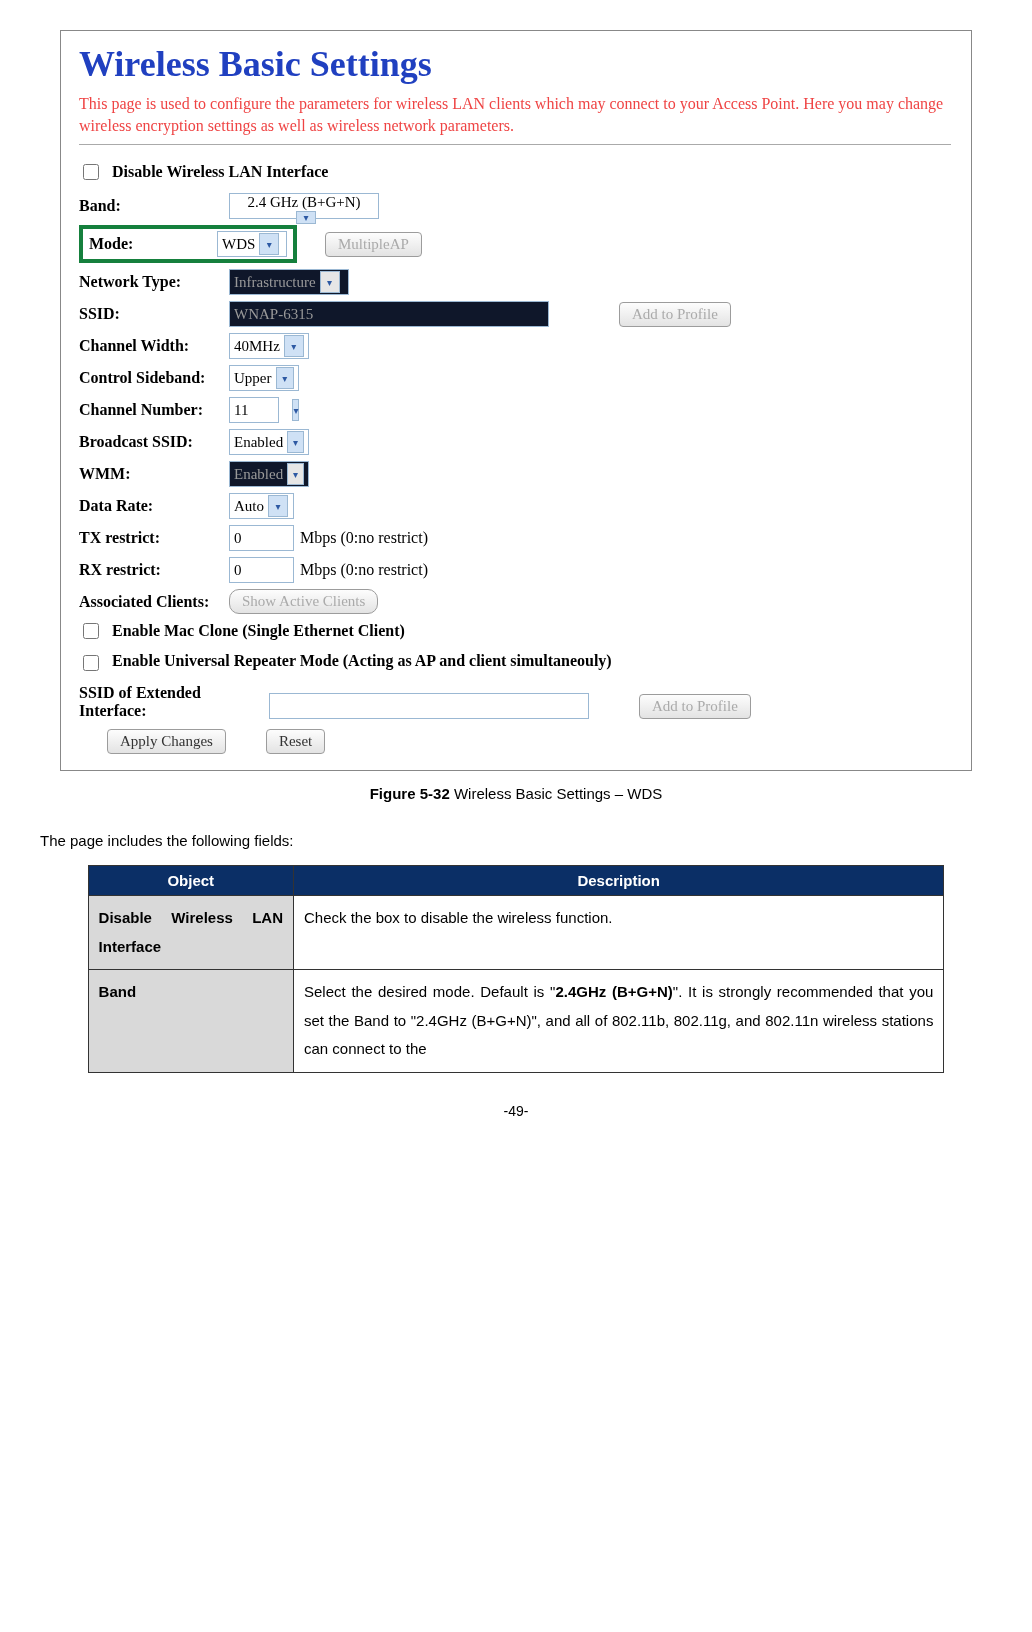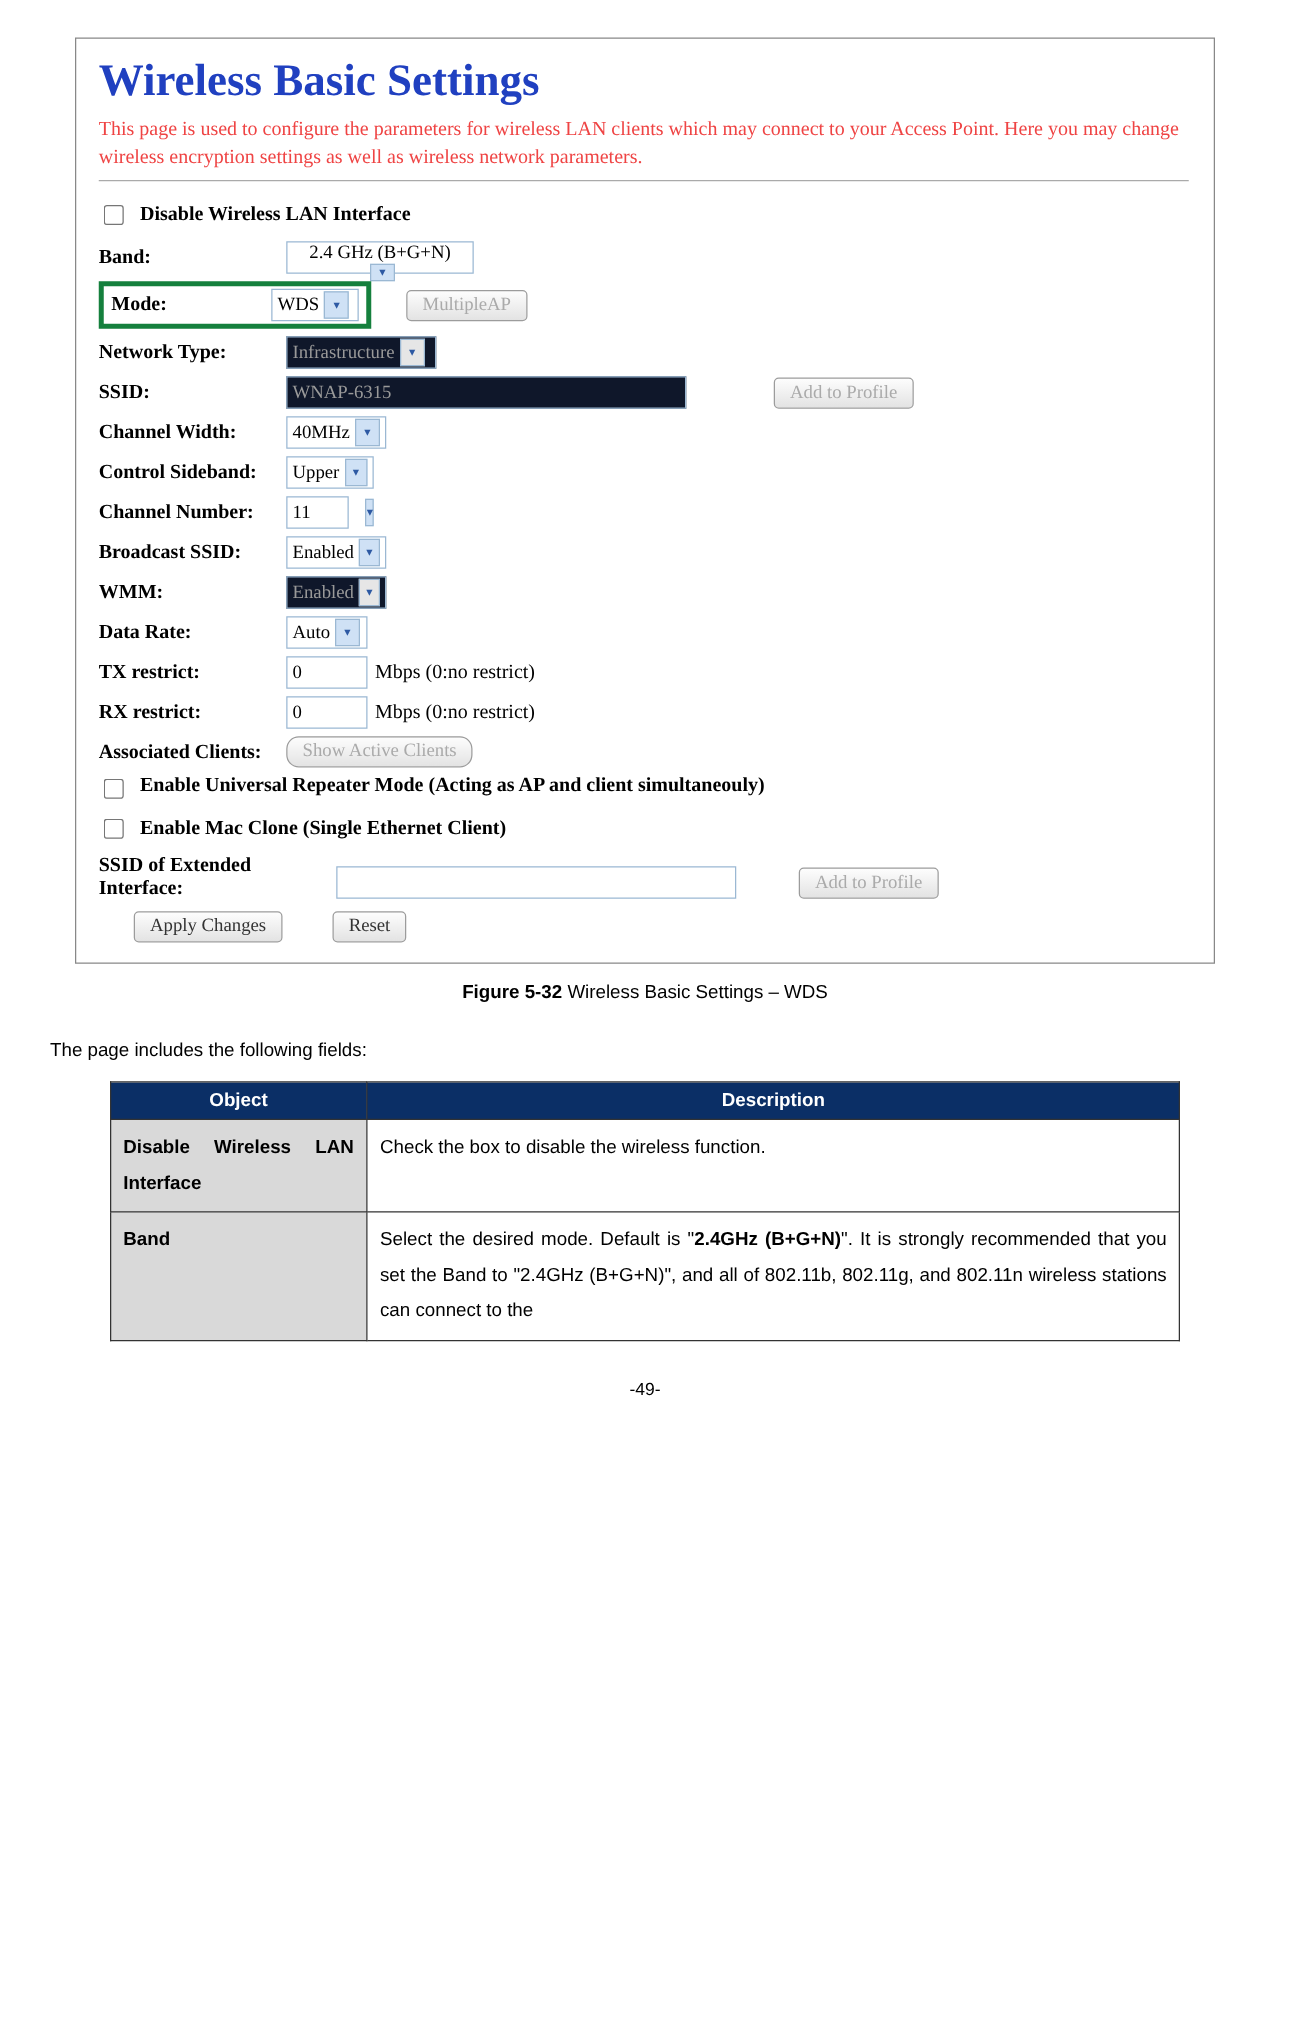--- a/index.html
+++ b/index.html
@@ -292,28 +292,28 @@
           <span>0</span>
         </div>
         <span class="suffix-text">Mbps (0:no restrict)</span>
       </div>
 
       <div class="row">
         <div class="label-col multi">Associated Clients:</div>
         <span class="btn-grey light" style="margin-left:0;border-radius:10px;">Show Active Clients</span>
       </div>
 
+      <div class="checkbox-row">
+        <input type="checkbox" style="">
+        <span>Enable Mac Clone (Single Ethernet Client)</span>
+      </div>
+
       <div class="checkbox-row" style="align-items:flex-start;">
         <input type="checkbox" style="">
         <span style="max-width:520px;">Enable Universal Repeater Mode (Acting as AP and client simultaneouly)</span>
-      </div>
-
-      <div class="checkbox-row">
-        <input type="checkbox" style="">
-        <span>Enable Mac Clone (Single Ethernet Client)</span>
       </div>
 
       <div class="row" style="align-items:flex-end;">
         <div class="label-col multi" style="width:190px;">SSID of Extended Interface:</div>
         <div class="input-like" style="width:310px;"></div>
         <span class="btn-grey light" style="margin-left:50px;">Add to Profile</span>
       </div>
 
       <div class="bottom-btns">
         <span class="btn-grey action">Apply Changes</span>

